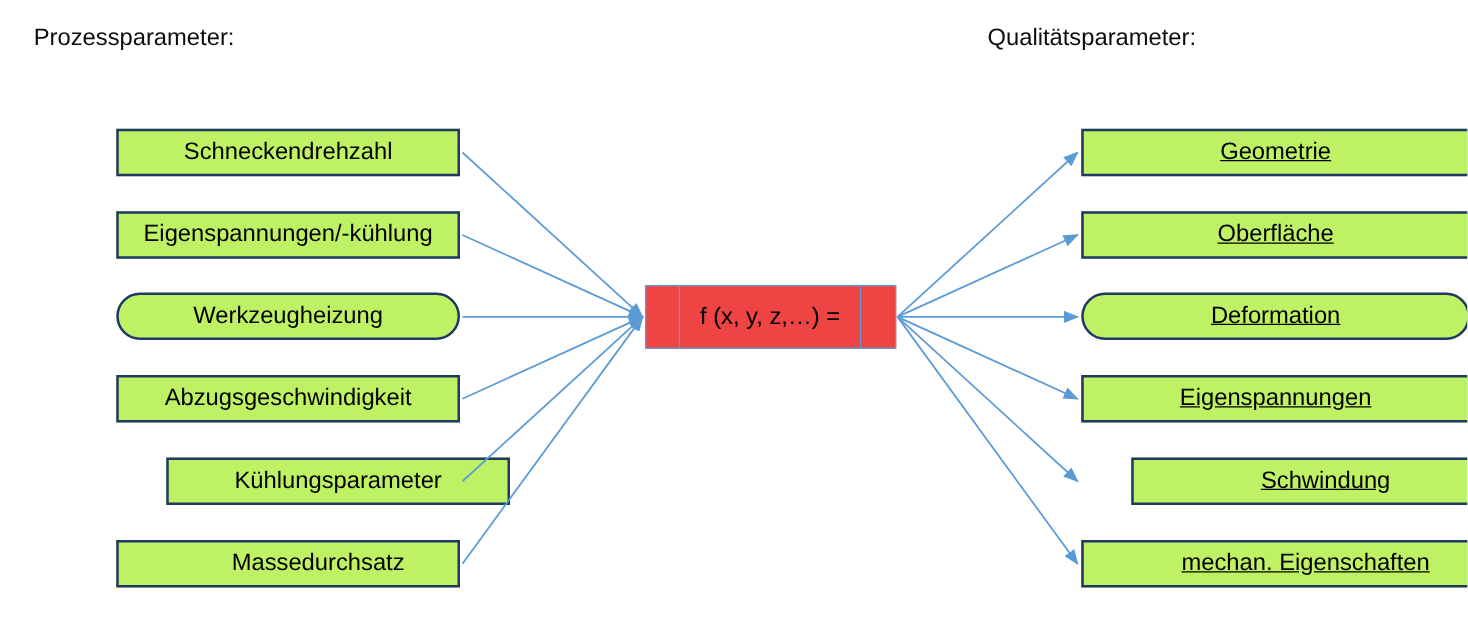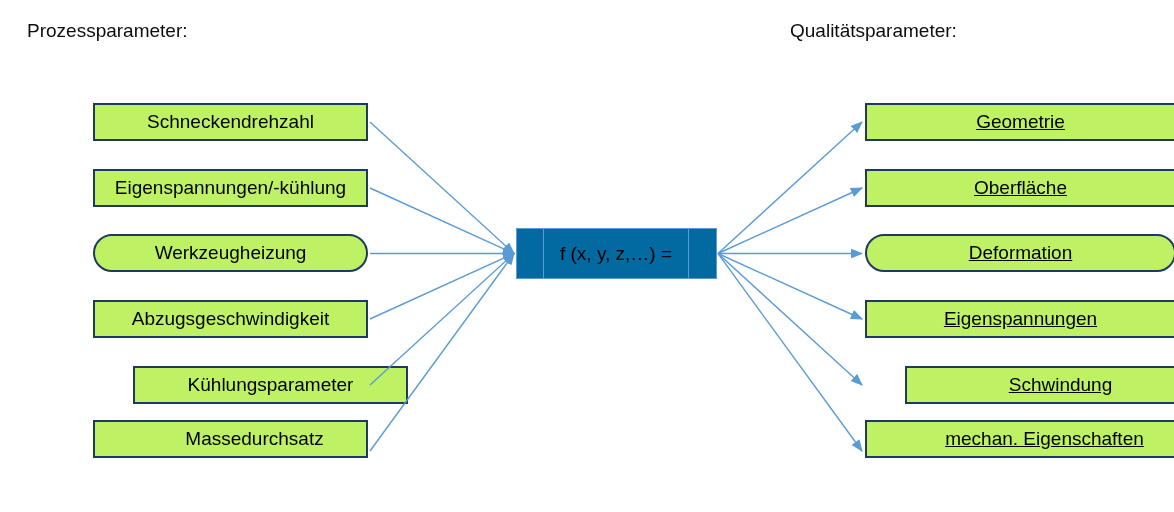--- a/index.html
+++ b/index.html
@@ -34,30 +34,30 @@
     box-sizing: border-box;
     white-space: nowrap;
   }
   .param-box.left  { left: 93px; }
   .param-box.right { left: 865px; width: 311px; text-decoration: underline; }
   .row0 { top: 103px; }
   .row1 { top: 169px; }
   .row2 { top: 234px; border-radius: 19px; }
   .row3 { top: 300px; }
   .row4 { top: 366px; margin-left: 40px; }
-  .row5 { top: 420px; padding-left: 48px; }
+  .row5 { top: 432px; padding-left: 48px; }
 
   .function-box {
     position: absolute;
     left: 516px;
     top: 228px;
     width: 201px;
     height: 51px;
     border: 1.5px solid #5b9bd5;
-    background: #0369a1;
+    background: #ef4444;
     display: flex;
     box-sizing: border-box;
   }
   .function-box .cell-side-l { width: 26px; border-right: 1.5px solid #5b9bd5; }
   .function-box .cell-side-r { width: 27px; border-left: 1.5px solid #5b9bd5; }
   .function-box .cell-mid {
     flex: 1;
     display: flex;
     align-items: center;
     justify-content: center;

